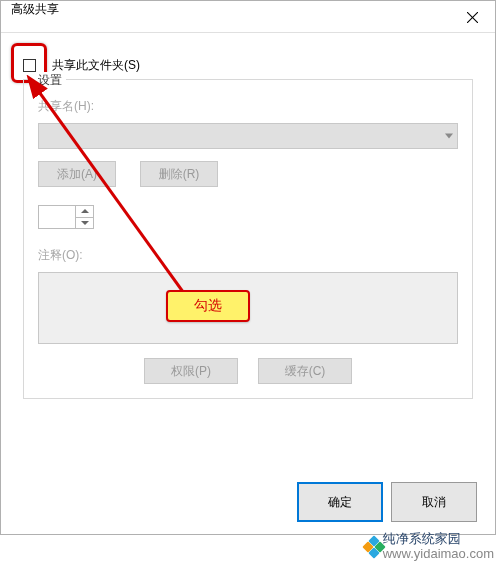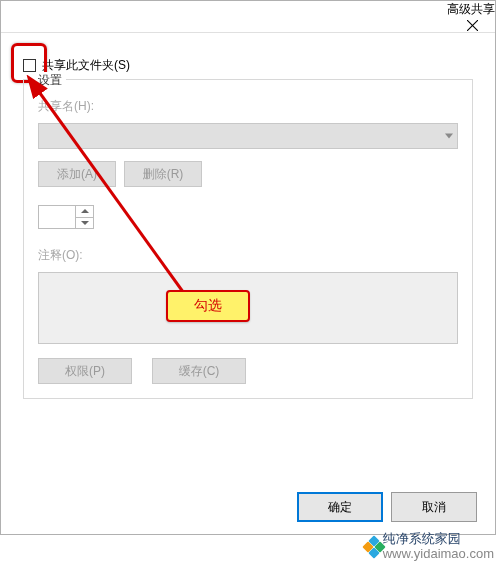--- a/index.html
+++ b/index.html
@@ -14,26 +14,25 @@
     }
     .dialog {
       border: 1px solid #b0b0b0;
       width: 496px;
       height: 535px;
       background: #fff;
       position: relative;
     }
     .titlebar {
       display: flex;
-      align-items: flex-end;
+      align-items: flex-start;
       height: 32px;
       border-bottom: 1px solid #e0e0e0;
       padding-left: 10px;
       background: #fff;
-      flex-direction: column;
     }
     .titlebar-title {
       flex: 1;
       font-size: 12px;
       color: #000;
     }
     .titlebar-close {
       width: 46px;
       height: 32px;
       display: flex;
@@ -42,21 +41,21 @@
       cursor: pointer;
     }
     .titlebar-close svg { width: 11px; height: 11px; }
     .content {
       padding: 24px 22px 10px 22px;
       position: relative;
     }
     .checkbox-row {
       display: inline-flex;
       align-items: center;
-      gap: 6px;
+      gap: 16px;
       position: relative;
     }
     .checkbox-box {
       width: 13px;
       height: 13px;
       border: 1px solid #333;
       background: #fff;
     }
     .checkbox-highlight {
       position: absolute;
@@ -97,21 +96,21 @@
     }
     .combo-arrow {
       position: absolute;
       right: 4px; top: 50%;
       transform: translateY(-50%);
       width: 0; height: 0;
       border-left: 4px solid transparent;
       border-right: 4px solid transparent;
       border-top: 5px solid #8a8a8a;
     }
-    .btn-row { display: flex; gap: 8px; margin-bottom: 18px; }
+    .btn-row { display: flex; gap: 24px; margin-bottom: 18px; }
     .btn-disabled {
       height: 26px;
       min-width: 78px;
       padding: 0 10px;
       background: #e0e0e0;
       border: 1px solid #c8c8c8;
       color: #9a9a9a;
       display: inline-flex;
       align-items: center;
       justify-content: center;
@@ -155,31 +154,31 @@
       border-right: 4px solid transparent;
       border-top: 4px solid #666;
     }
     .textarea-box {
       width: 100%;
       height: 72px;
       background: #efefef;
       border: 1px solid #c8c8c8;
       margin-bottom: 14px;
     }
-    .perm-row { display: flex; gap: 20px; }
+    .perm-row { display: flex; gap: 20px; justify-content: center; }
     .perm-row .btn-disabled { min-width: 94px; }
     .footer {
       position: absolute;
       bottom: 12px;
       right: 18px;
       display: flex;
       gap: 8px;
     }
     .btn {
-      height: 30px;
+      height: 40px;
       min-width: 86px;
       padding: 0 14px;
       border: 1px solid #999;
       background: #e6e6e6;
       display: inline-flex;
       align-items: center;
       justify-content: center;
       font-size: 12px;
       cursor: pointer;
     }

